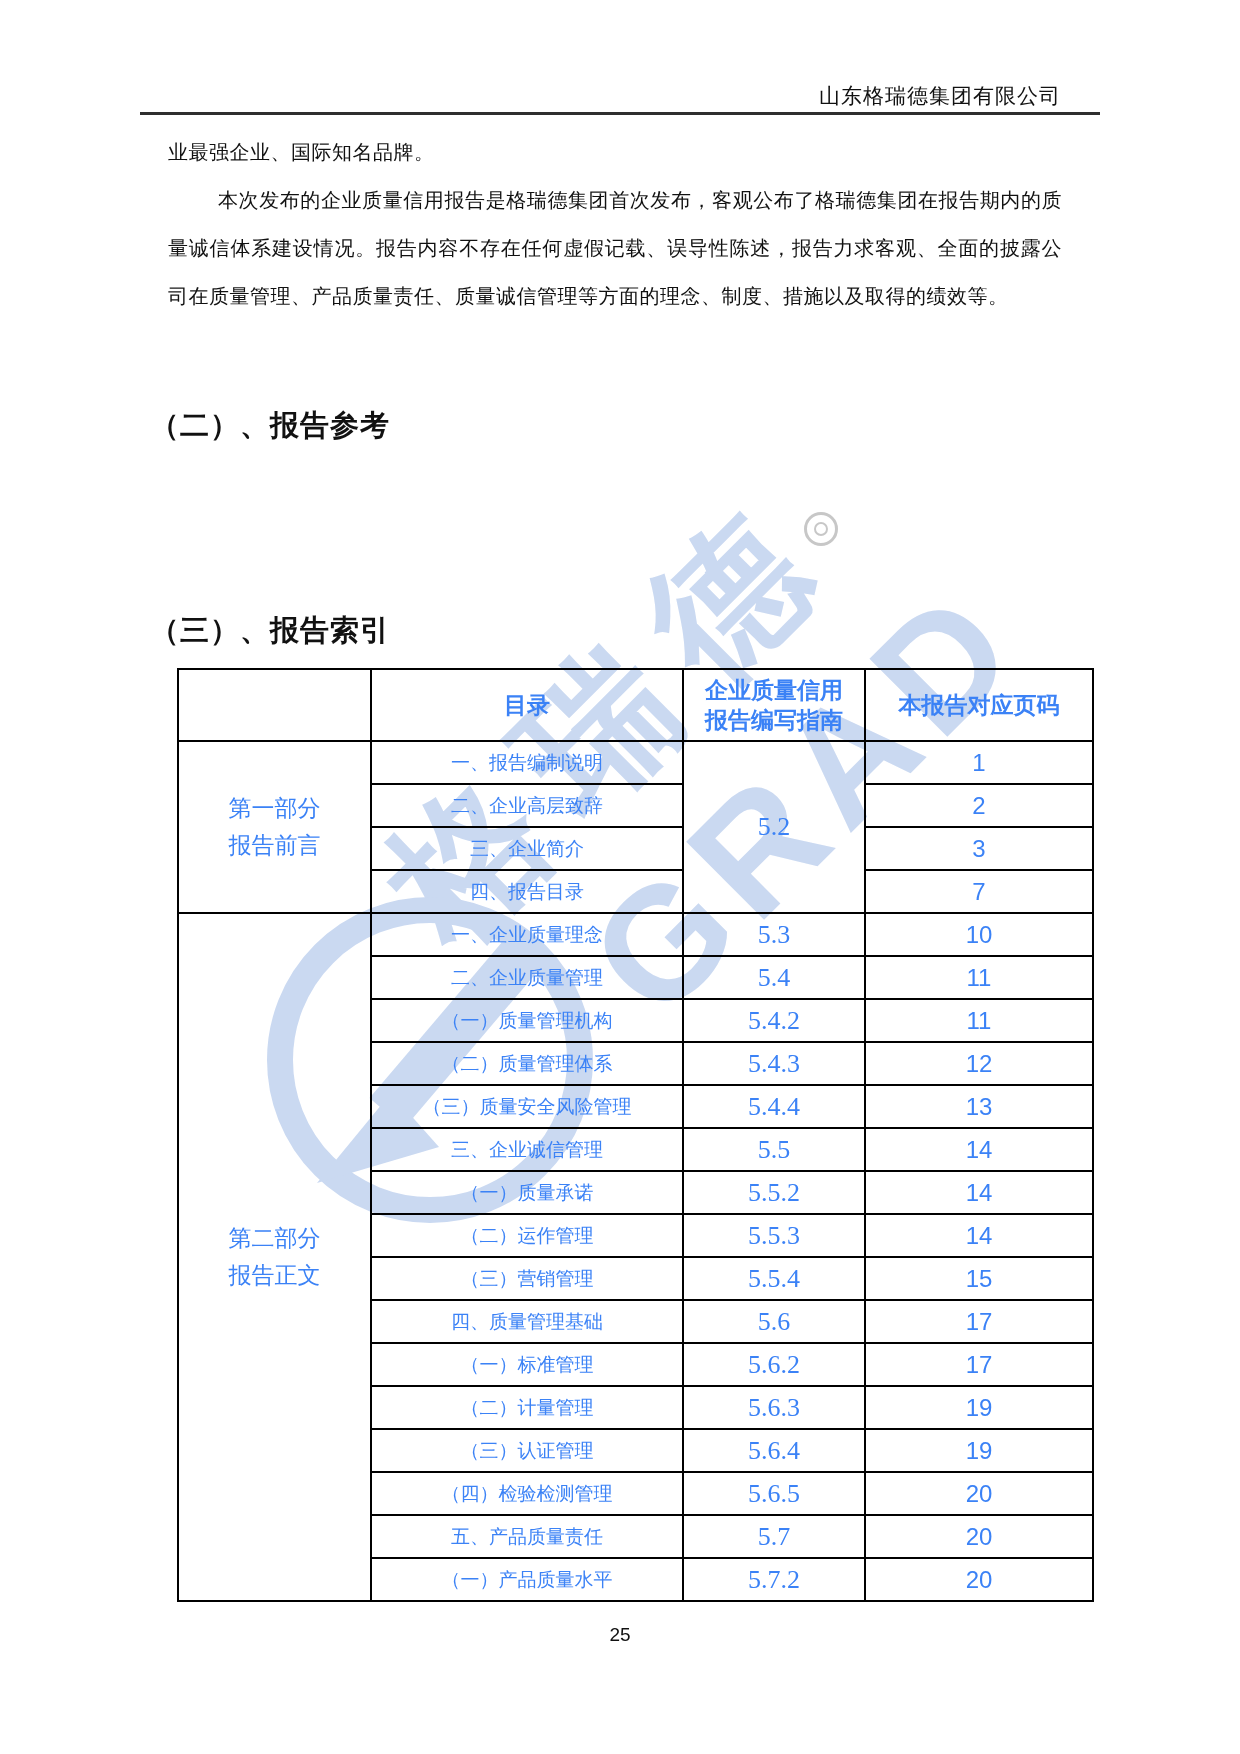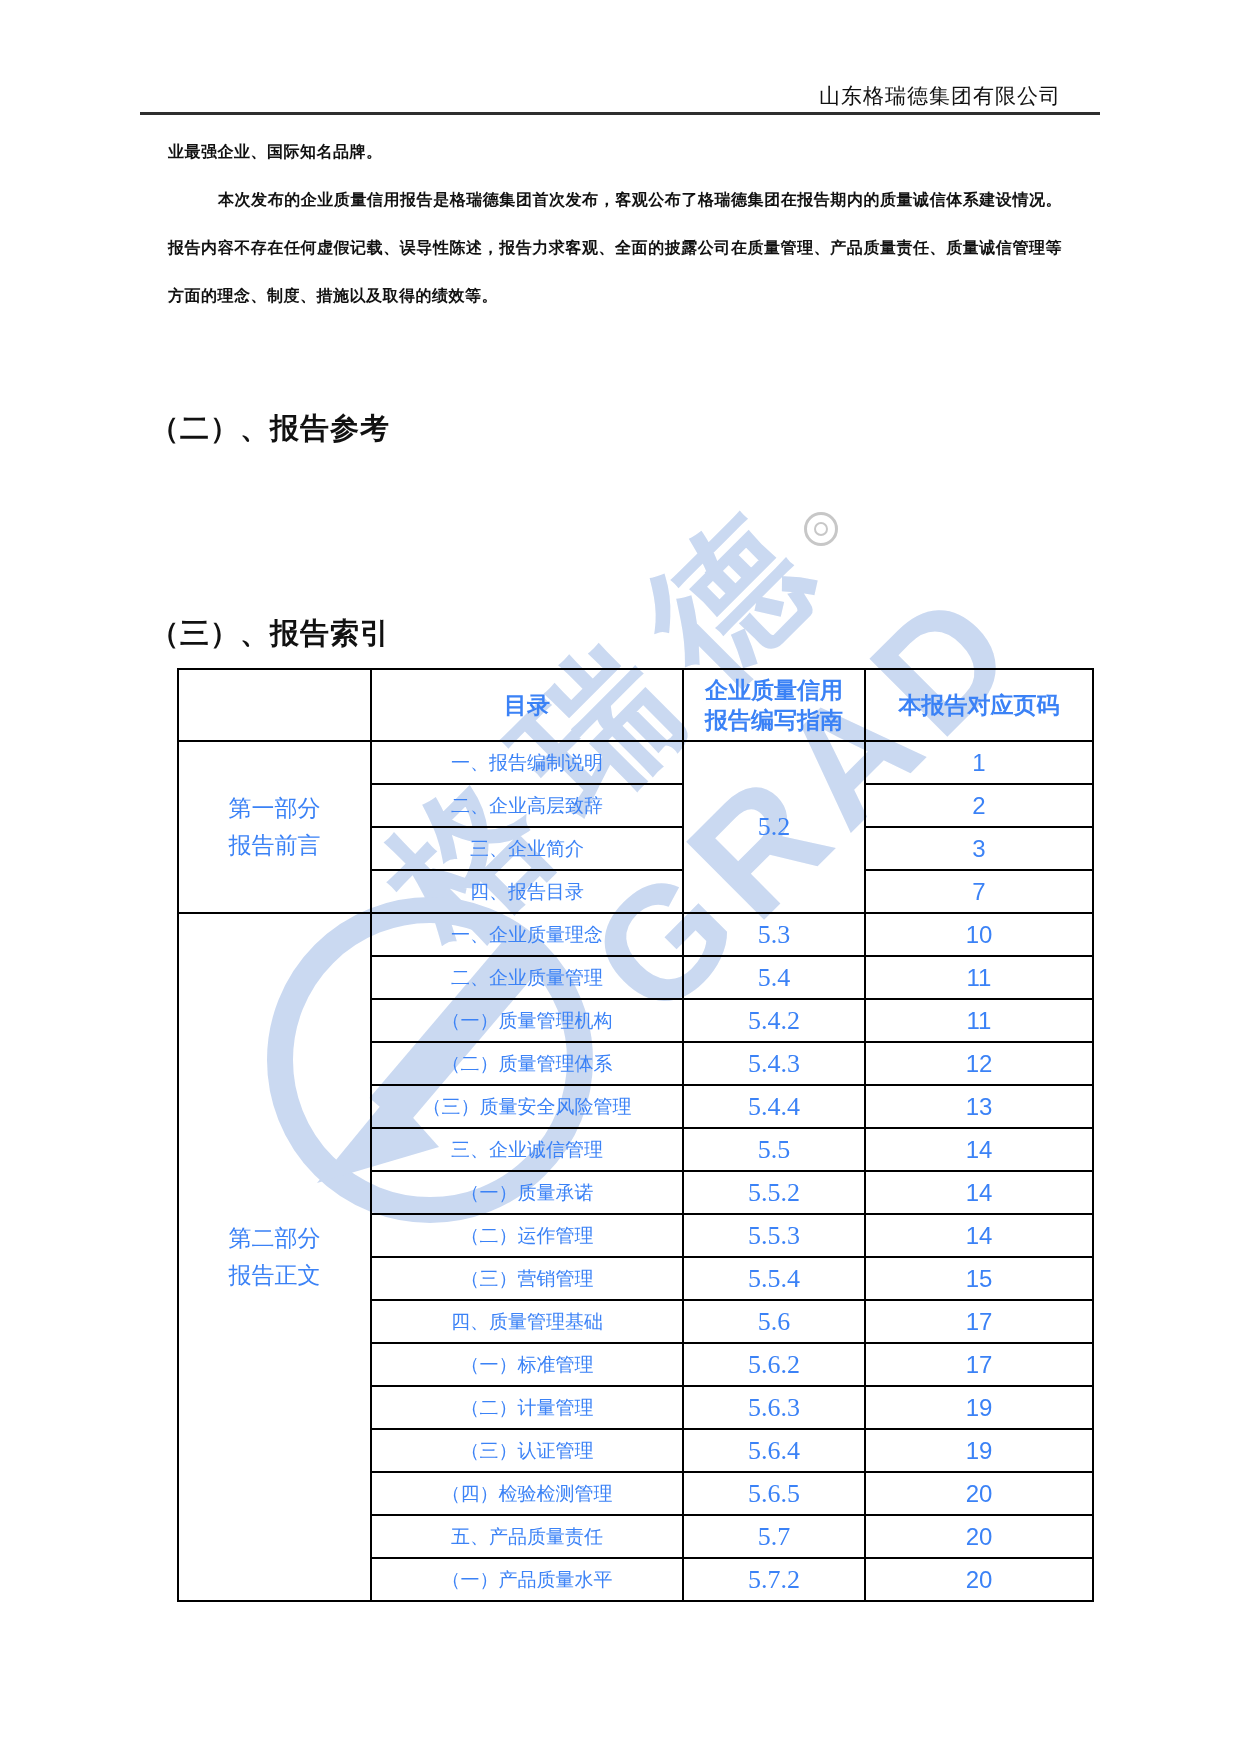--- a/index.html
+++ b/index.html
@@ -24,27 +24,27 @@
     transform:translate(-50%,-50%) rotate(-45deg);
     font-size:160px;letter-spacing:14px;white-space:nowrap;
     font-family:"Liberation Sans","DejaVu Sans",sans-serif;font-weight:bold;
   }
   .wm-logo{position:absolute;left:255px;top:885px;}
   
   .layer{position:absolute;z-index:1;}
   .hdr-rule{left:140px;top:112px;width:960px;border-top:3px solid #2f2f2f;height:0;}
   .hdr-left{left:168px;top:80px;font-size:21px;font-weight:bold;letter-spacing:1px;}
   .hdr-right{right:179px;top:82px;font-size:21px;letter-spacing:1px;}
-  .body-par{left:168px;width:894px;font-size:16px;line-height:48px;text-align:justify;letter-spacing:.5px;font-weight:bold;}
+  .body-par{left:168px;width:894px;font-size:20px;line-height:48px;text-align:justify;letter-spacing:.5px;}
   .p0{top:128px;}
   .p1{top:176px;text-indent:50px;}
   .p2{top:459px;text-indent:50px;}
   .sec-heading{
     left:150px;font-size:29px;font-weight:bold;line-height:44px;
-    font-family:Liberation Sans, sans-serif;letter-spacing:1px;
+    font-family:Liberation Mono, monospace;letter-spacing:1px;
   }
   .h2{top:406px;}
   .h3{top:611px;}
   
   .mini-emblem{
     left:804px;top:512px;width:28px;height:28px;border:3px solid #9a9a9a;
     border-radius:50%;opacity:.55;background:transparent;
   }
   .mini-emblem::after{
     content:"";position:absolute;left:7px;top:7px;width:14px;height:14px;
@@ -213,14 +213,15 @@
           <td class="page-cell">20</td>
         </tr>
         <tr>
           <td class="toc-cell">（一）产品质量水平</td>
           <td class="guide-cell">5.7.2</td>
           <td class="page-cell">20</td>
         </tr>
       </tbody>
   </table>
 
+  <div class="layer footer-num">25</div>
 
 </div>
 
 </body></html>

